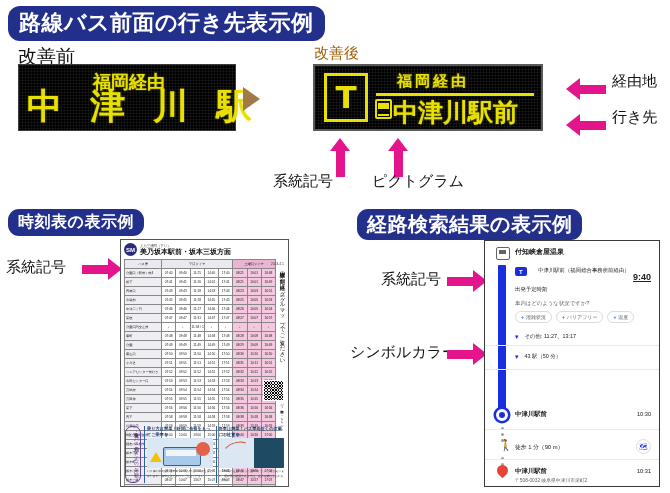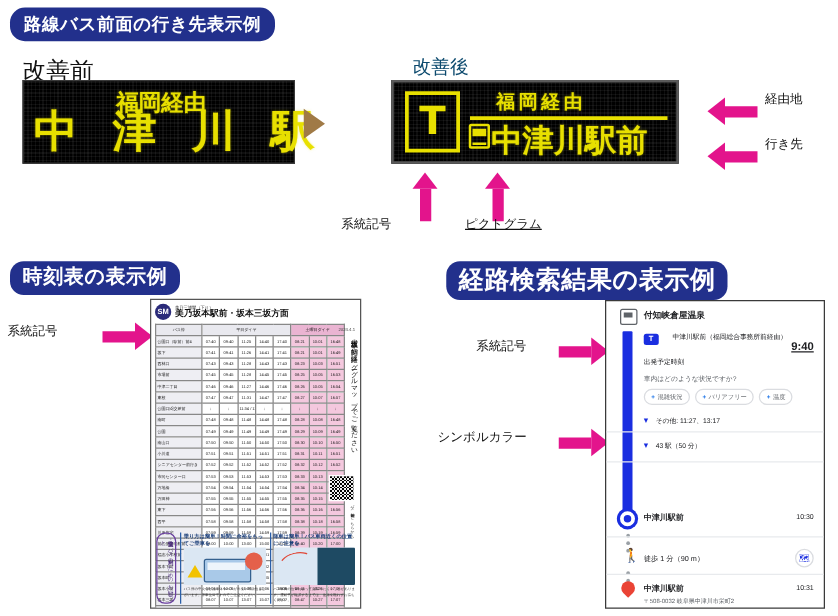--- a/index.html
+++ b/index.html
@@ -22,21 +22,21 @@
     color: #ffffff;
     border-radius: 11px;
     font-weight: bold;
     letter-spacing: .5px;
     line-height: 1;
     white-space: nowrap;
   }
   .pill-top {
     position: absolute;
     left: 8px; top: 6px;
-    font-size: 14px;
+    font-size: 22px;
     padding: 6px 11px 7px 11px;
     border-radius: 12px;
     text-align: right;
   }
   .pill-bl {
     position: absolute;
     left: 8px; top: 209px;
     font-size: 16px;
     padding: 5px 10px 6px 10px;
   }
@@ -51,22 +51,21 @@
   .caption-before {
     position: absolute;
     left: 18px; top: 44px;
     font-size: 19px;
     color: #111;
   }
   .caption-after {
     position: absolute;
     left: 314px; top: 44px;
     font-size: 15px;
-    color: #0c4a6e;
-    margin-left: 16px;
+    color: #a16207;
   }
 
   
   .led {
     position: absolute;
     background: #000000;
     background-image:
       repeating-linear-gradient(to right, rgba(255,255,255,.055) 0 1px, transparent 1px 3px),
       repeating-linear-gradient(to bottom, rgba(255,255,255,.055) 0 1px, transparent 1px 3px);
     box-sizing: border-box;
@@ -210,21 +209,21 @@
     border-bottom: 13px solid #e3148c;
     border-left: 10px solid transparent;
     border-right: 10px solid transparent;
   }
   .arrow-up .shaft {
     width: 9px; height: 26px; background: #e3148c;
   }
 
   .anno-label {
     position: absolute;
-    font-size: 10px;
+    font-size: 15px;
     color: #111;
     white-space: nowrap;
   }
 
   
   .sheet {
     position: absolute;
     left: 120px; top: 239px;
     width: 169px; height: 248px;
     background: #ffffff;
@@ -572,21 +571,21 @@
 <div class="arrow-up" style="left:330px; top:138px;">
   <div class="head"></div>
     <div class="shaft"></div>
 </div>
 <div class="anno-label" style="left:273px; top:172px;">系統記号</div>
 
 <div class="arrow-up" style="left:388px; top:138px;">
   <div class="head"></div>
     <div class="shaft"></div>
 </div>
-<div class="anno-label" style="left:372px; top:172px;text-decoration:underline;">ピクトグラム</div>
+<div class="anno-label" style="left:372px; top:172px;">ピクトグラム</div>
 
 <div class="pill pill-bl">時刻表の表示例</div>
 
 <div class="anno-label" style="left:6px; top:258px;">系統記号</div>
 <div class="arrow-right" style="left:82px; top:258px;">
   <div class="shaft"></div>
     <div class="head"></div>
 </div>
 
 <div class="sheet">

